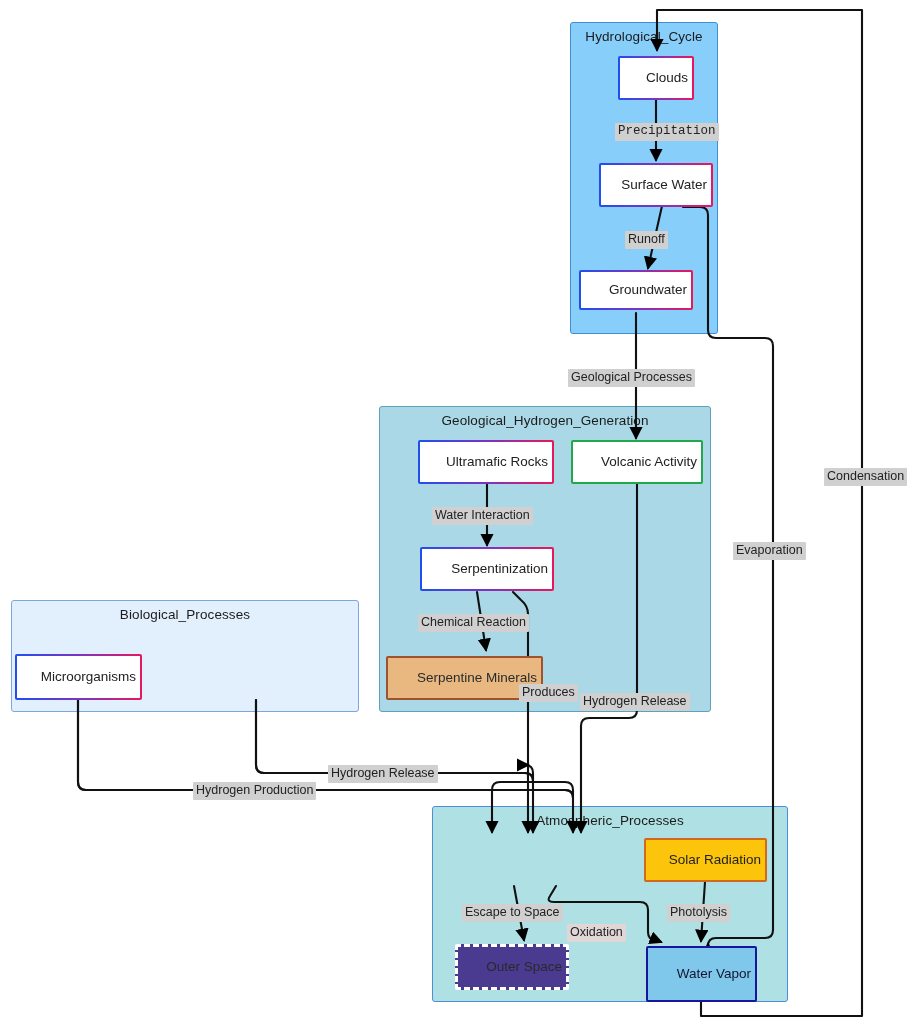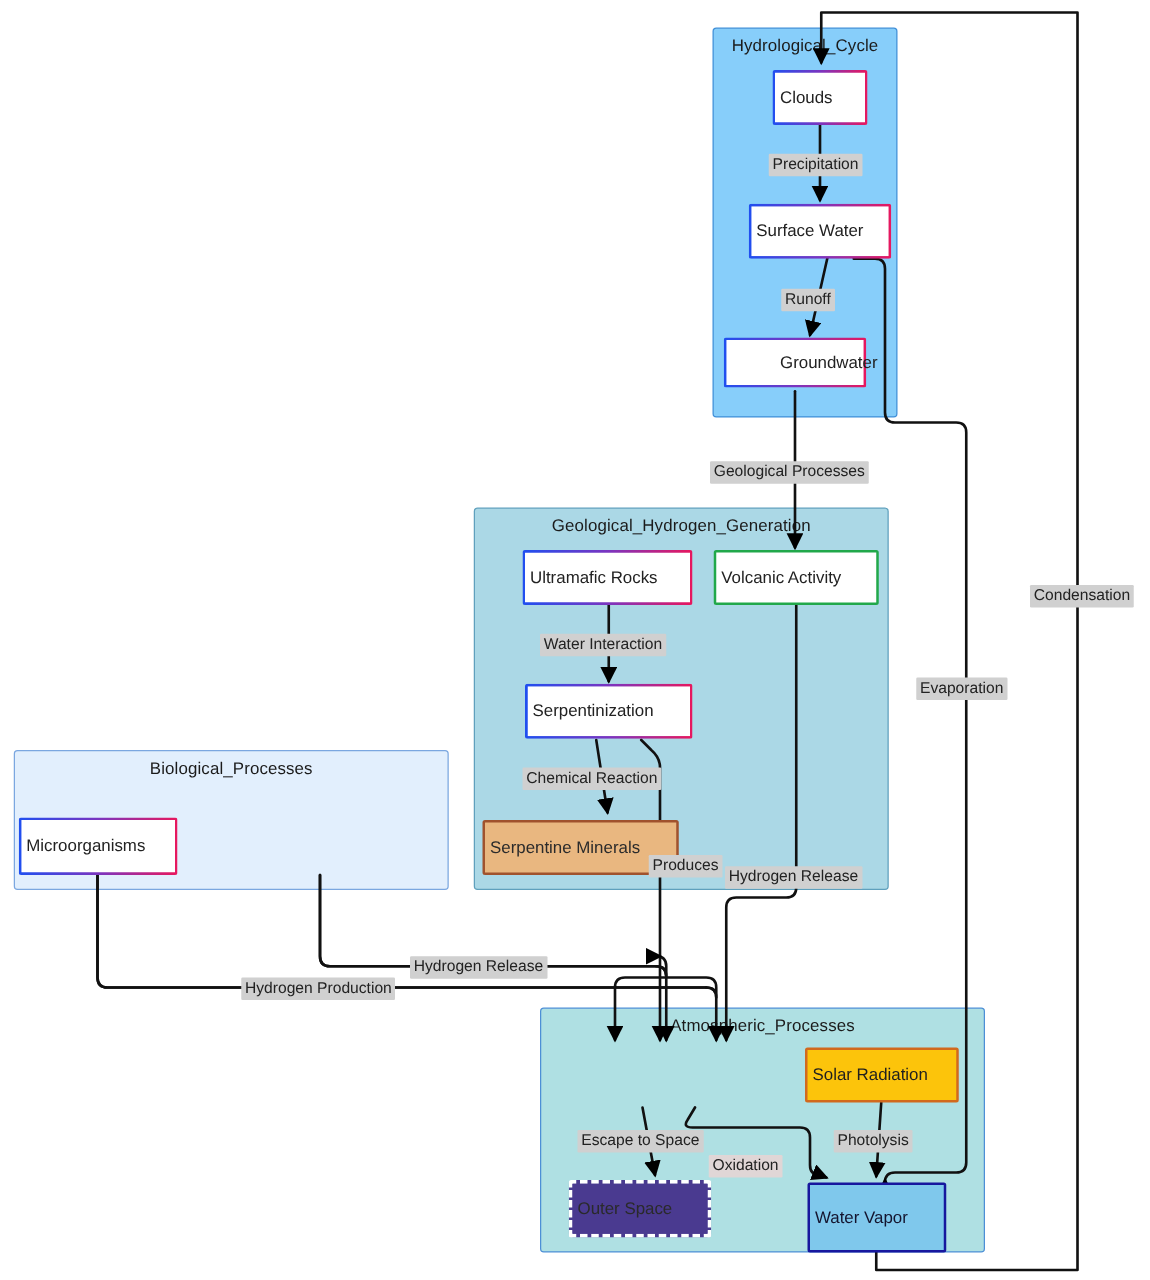--- a/index.html
+++ b/index.html
@@ -9,21 +9,21 @@
   #stage{position:absolute;left:0;top:0;width:920px;height:1024px;}
   svg#wires{position:absolute;left:0;top:0;width:920px;height:1024px;pointer-events:none;}
 
   
   .cluster{position:absolute;box-sizing:border-box;border-radius:3px;}
   .cluster-title{position:absolute;left:0;right:0;top:6px;text-align:center;
      font-size:13.5px;color:#1b1b1b;letter-spacing:.1px;white-space:nowrap;}
 
   
   .node{position:absolute;box-sizing:border-box;display:flex;align-items:center;
-        justify-content:flex-start;text-align:center;font-size:13.5px;color:#222;
+        justify-content:flex-end;text-align:center;font-size:13.5px;color:#222;
         background:#ffffff;line-height:1.32;z-index:6;}
   .node span{display:block;padding:0 4px;}
 
   
   .grad-border{border:0;background:
       linear-gradient(#fff,#fff) padding-box,
       linear-gradient(90deg,#1f4ff0 0%,#7a35c0 50%,#e8175d 100%) border-box;
       border:2px solid transparent;border-radius:2px;}
 
   .n-green{background:#ffffff;border:2.5px solid #21a84a;border-radius:2px;}
@@ -145,21 +145,21 @@
   </div>
 
   <div class="node n-space" style="left:455px;top:944px;width:114px;height:46px;">
     <span>Outer Space</span>
   </div>
 
   <div class="node n-vapor" style="left:646px;top:946px;width:111px;height:56px;">
     <span>Water Vapor</span>
   </div>
 
-  <div class="elabel" style="left:615px;top:123px;">Precipitation</div>
+  <div class="elabel" style="left:615px;top:123px;font-family:Liberation Mono, monospace;">Precipitation</div>
 
   <div class="elabel" style="left:625px;top:231px;">Runoff</div>
 
   <div class="elabel" style="left:568px;top:369px;">Geological Processes</div>
 
   <div class="elabel" style="left:432px;top:507px;text-align:right;">Water Interaction</div>
 
   <div class="elabel" style="left:418px;top:614px;">Chemical Reaction</div>
 
   <div class="elabel" style="left:519px;top:684px;">Produces</div>

